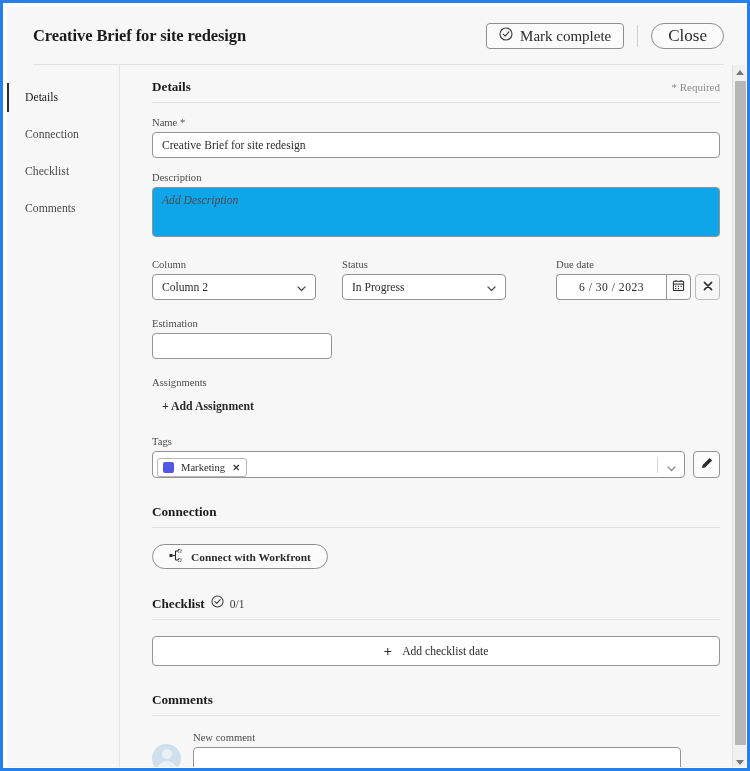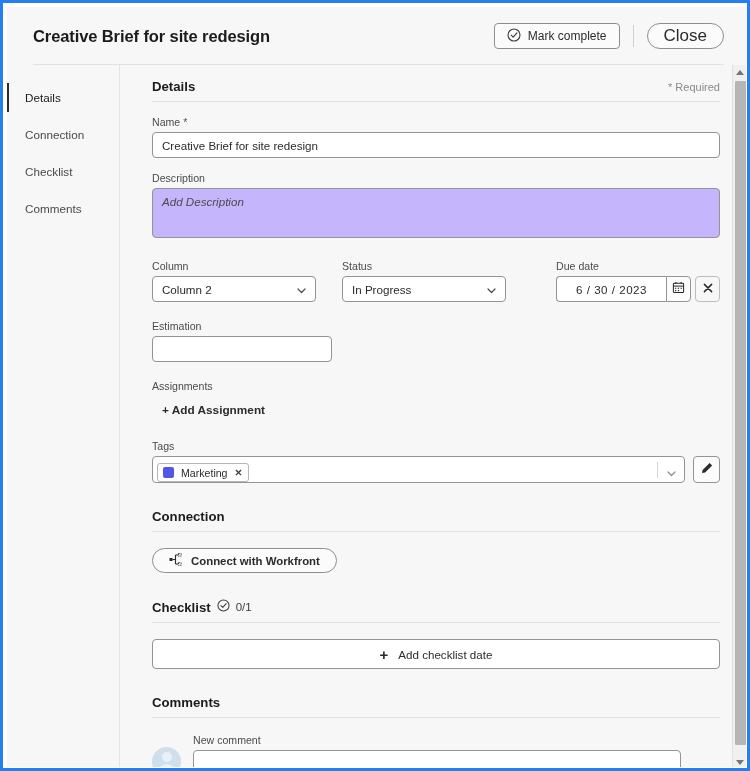--- a/index.html
+++ b/index.html
@@ -7,20 +7,21 @@
     width: 750px; height: 771px;
     font-family: "Liberation Sans", sans-serif;
     background: #ffffff;
     overflow: hidden;
   }
   .window {
     position: absolute; left: 0; top: 0;
     width: 750px; height: 771px;
     border: 3px solid #2680eb;
     background: #ffffff;
+    font-family: Liberation Serif, serif;
   }
   .window-inner {
     position: absolute; left: 3px; top: 3px;
     width: 741px; height: 762px;
     background: #f7f7f7;
     border: 1px solid #ffffff;
     overflow: hidden;
   }
 
   
@@ -34,21 +35,21 @@
   .title {
     font-size: 16.5px; font-weight: bold; color: #1b1b1b;
     letter-spacing: -0.1px;
     flex: 1;
   }
   .hdr-actions { display: flex; align-items: center; gap: 0; }
   .btn-mark {
     display: inline-flex; align-items: center; gap: 7px;
     height: 26px; padding: 0 12px;
     background: #fbfbfb; border: 1px solid #8e8e8e; border-radius: 4px;
-    font-size: 12px; color: #2b2b2b; cursor: pointer;
+    font-size: 15px; color: #2b2b2b; cursor: pointer;
     white-space: nowrap;
   }
   .hdr-div {
     width: 1px; height: 22px; background: #cfcfcf; margin: 0 13px;
   }
   .btn-close {
     display: inline-flex; align-items: center; justify-content: center;
     height: 26px; min-width: 58px; padding: 0 16px;
     background: #fbfbfb; border: 1px solid #8e8e8e; border-radius: 14px;
     font-size: 17px; color: #2b2b2b; cursor: pointer;
@@ -106,21 +107,21 @@
   }
   .star { color: #555; }
   .input {
     width: 100%; height: 26px;
     background: #ffffff; border: 1px solid #949494; border-radius: 4px;
     font-family: inherit; font-size: 11.6px; color: #2b2b2b;
     padding: 0 9px; outline: none;
   }
   .textarea {
     width: 100%; height: 50px;
-    background: #c4b5fd; border: 1px solid #949494; border-radius: 4px;
+    background: #0ea5e9; border: 1px solid #949494; border-radius: 4px;
     font-family: inherit; font-size: 11.6px; color: #2b2b2b;
     padding: 6px 9px; outline: none; resize: none;
   }
   .textarea::placeholder { color: #4b4b4b; font-style: italic; }
   .grp { margin-top: 14px; }
 
   
   .row3 { display: flex; gap: 8px; margin-top: 18px; }
   .col-column { width: 180px; }
   .col-status { width: 180px; margin-left: 18px; }

